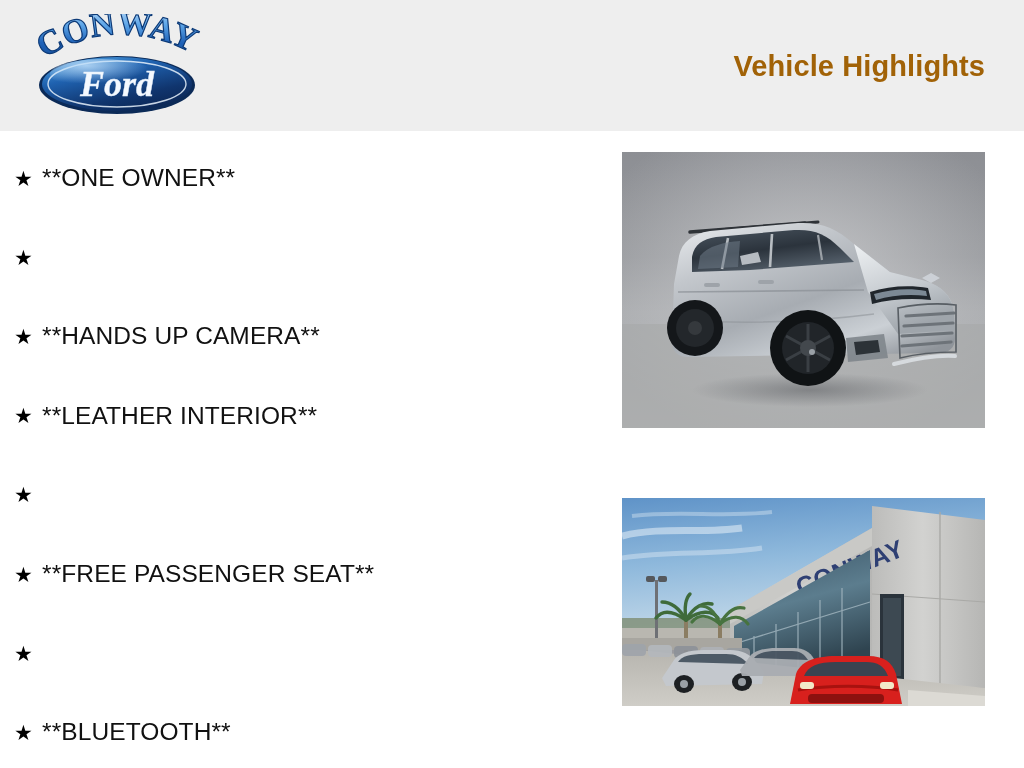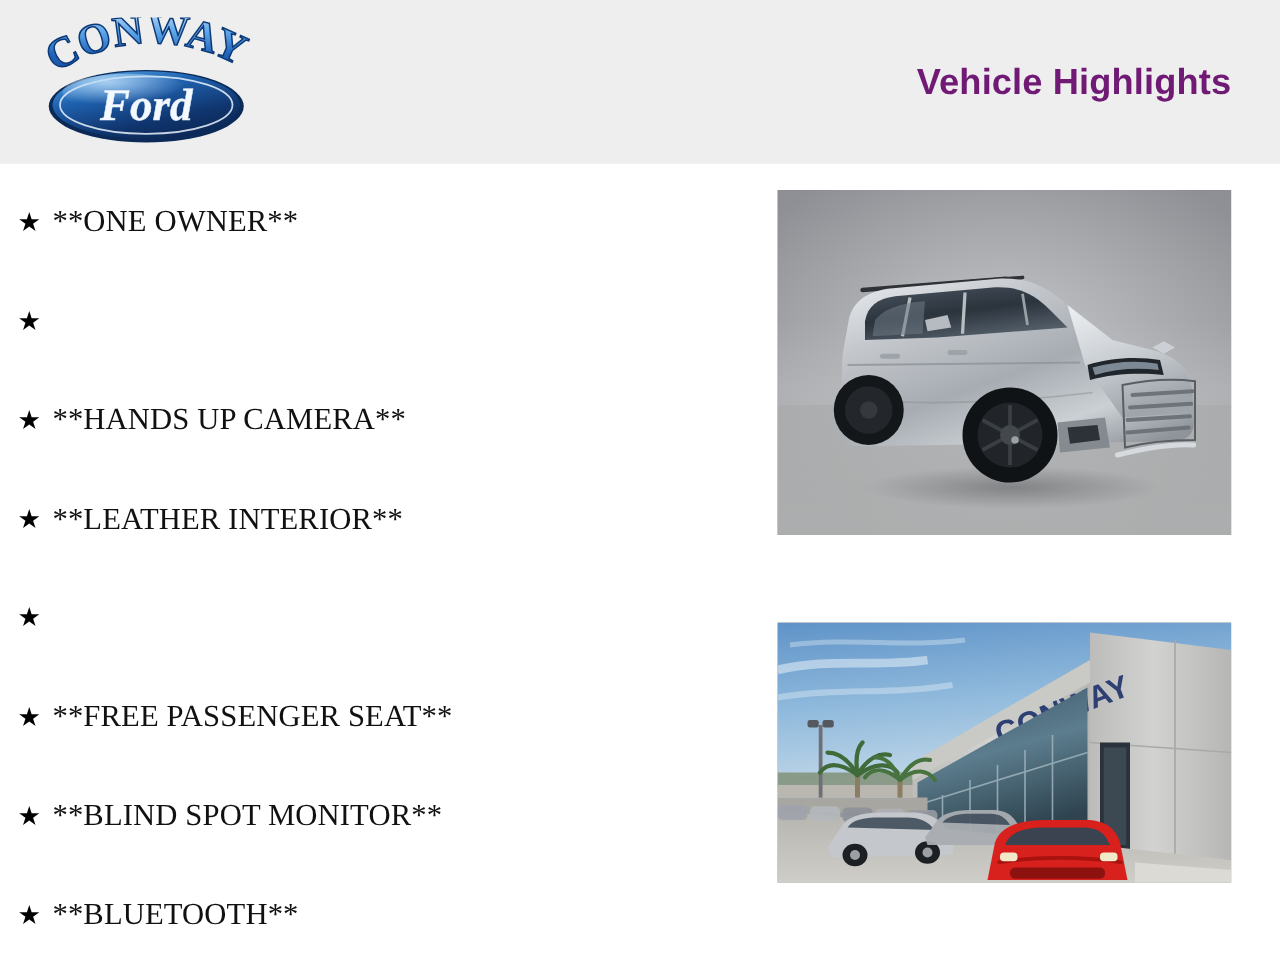--- a/index.html
+++ b/index.html
@@ -38,21 +38,21 @@
     width: 190px;
     height: 104px;
   }
 
   .page-title {
     position: absolute;
     right: 39px;
     top: 50px;
     font-size: 29px;
     font-weight: bold;
-    color: #701a75;
+    color: #a16207;
     letter-spacing: 0.1px;
     white-space: nowrap;
   }
 
   
   .highlights {
     position: absolute;
     left: 0;
     top: 131px;
     width: 600px;
@@ -76,21 +76,20 @@
     font-size: 21px;
     line-height: 1;
     color: #000000;
     flex: 0 0 auto;
   }
 
   .highlight-text {
     font-size: 24.5px;
     color: #111111;
     letter-spacing: 0.1px;
-    font-family: Liberation Serif, serif;
   }
 
   
   .photo {
     position: absolute;
     overflow: hidden;
     background: #9a9a9e;
   }
 
   .photo-vehicle {
@@ -171,21 +170,20 @@
       </li>
       <li class="highlight-row" style="top: 345.8px;">
         <span class="bullet-star">★</span>
       </li>
       <li class="highlight-row" style="top: 425px;">
         <span class="bullet-star">★</span>
         <span class="highlight-text">**FREE PASSENGER SEAT**</span>
       </li>
       <li class="highlight-row" style="top: 504.2px;">
         <span class="bullet-star">★</span>
-        <span class="highlight-text">**BLIND SPOT MONITOR**</span>
       </li>
       <li class="highlight-row" style="top: 583.4px;">
         <span class="bullet-star">★</span>
         <span class="highlight-text">**BLUETOOTH**</span>
       </li>
     </ul>
 
   <div class="photo photo-vehicle">
     <svg viewBox="0 0 363 276" preserveAspectRatio="none">
       <defs>

